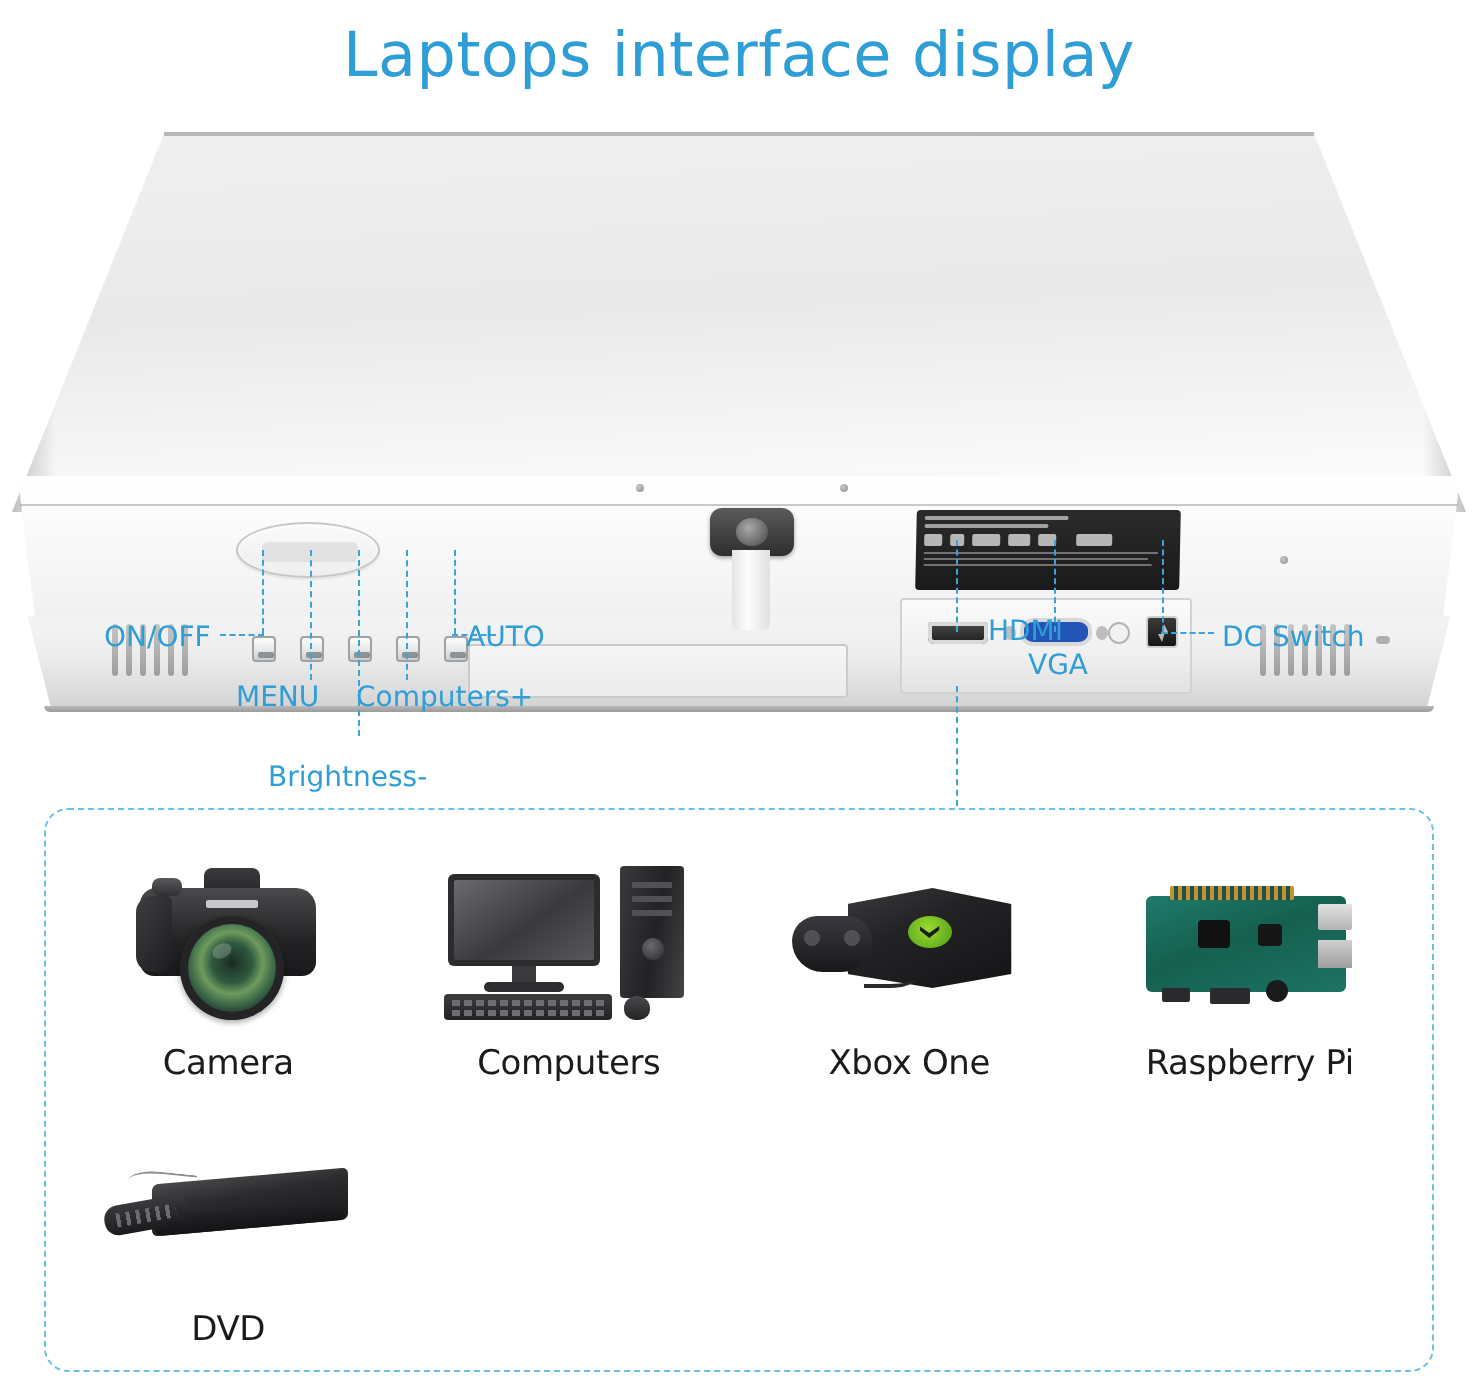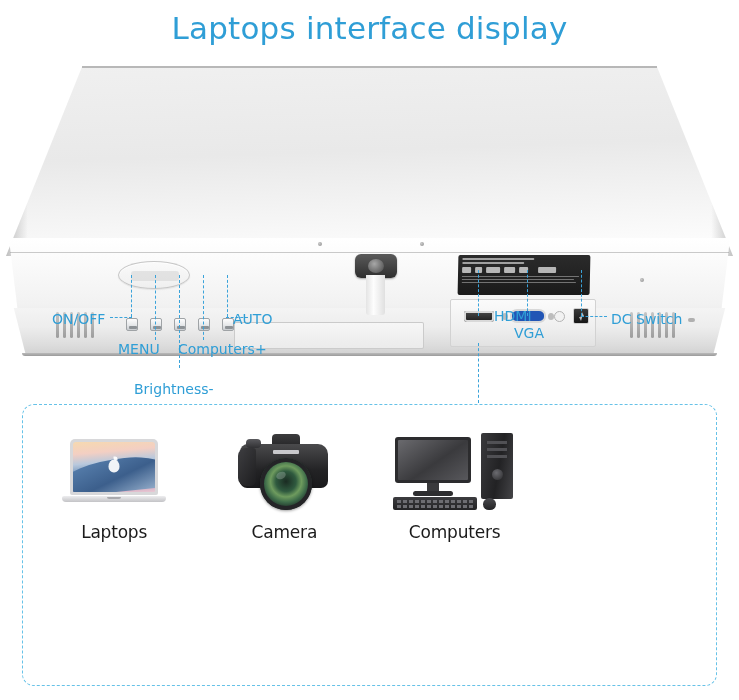--- a/index.html
+++ b/index.html
@@ -873,34 +873,20 @@
 <div class="lbl" style="left:178px; top:341px;">Computers+</div>
 <div class="lbl" style="left:233px; top:311px;">AUTO</div>
 
 <div class="lbl" style="left:459px; top:308px;margin-left:35px;">HDMI</div>
 <div class="lbl" style="left:514px; top:325px;">VGA</div>
 <div class="lbl" style="left:611px; top:311px;">DC Switch</div>
 
 <div class="device-box">
   <div class="device-grid">
 
-    <div class="device-cell">
-      <div class="device-art">
-        <div class="laptop">
-          <div class="lid">
-              <div class="screen">
-                <div class="apple"></div>
-              </div>
-            </div>
-          <div class="base"></div>
-          <div class="notch"></div>
-        </div>
-      </div>
-      <div class="device-label">Laptops</div>
-    </div>
 
     <div class="device-cell">
       <div class="device-art">
         <div class="camera">
           <div class="prism"></div>
           <div class="body"></div>
           <div class="grip"></div>
           <div class="dial"></div>
           <div class="brand"></div>
           <div class="lens"></div>
@@ -919,18 +905,56 @@
           <div class="mon-foot"></div>
           <div class="tower"></div>
           <div class="kbd"></div>
           <div class="mouse"></div>
         </div>
       </div>
       <div class="device-label">Computers</div>
     </div>
 
 
-
-
-
+    <div class="device-cell">
+      <div class="device-art">
+        <div class="xbox">
+          <div class="box"></div>
+          <div class="logo"></div>
+          <div class="cord"></div>
+          <div class="ctrl"></div>
+        </div>
+      </div>
+      <div class="device-label">Xbox One</div>
+    </div>
+
+
+    <div class="device-cell">
+      <div class="device-art">
+        <div class="rpi">
+          <div class="pcb"></div>
+          <div class="gpio"></div>
+          <div class="chip"></div>
+          <div class="chip2"></div>
+          <div class="usb u1"></div>
+          <div class="eth"></div>
+          <div class="hdmi-p"></div>
+          <div class="jack"></div>
+          <div class="micro"></div>
+        </div>
+      </div>
+      <div class="device-label">Raspberry Pi</div>
+    </div>
+
+    <div class="device-cell">
+      <div class="device-art">
+        <div class="dvd">
+          <div class="wire"></div>
+          <div class="unit"></div>
+          <div class="face"></div>
+          <div class="remote"></div>
+        </div>
+      </div>
+      <div class="device-label">DVD</div>
+    </div>
 
   </div>
 </div>
 
 </body></html>

